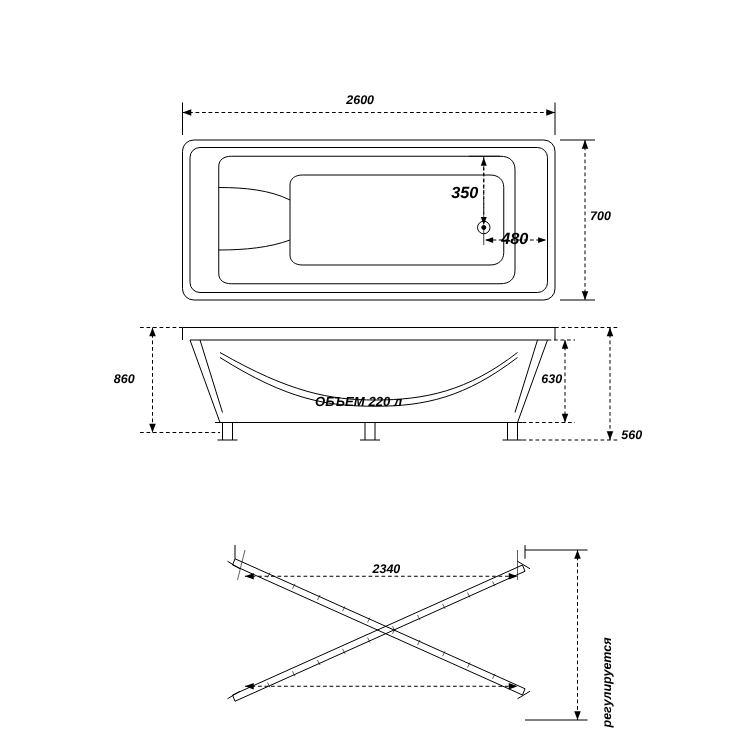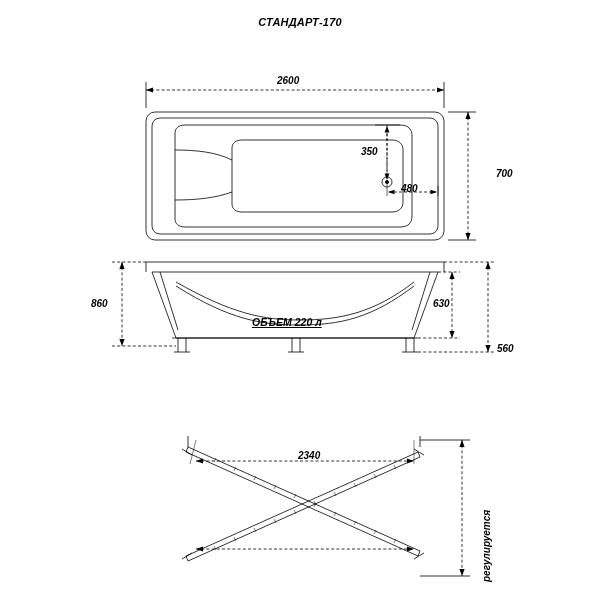--- a/index.html
+++ b/index.html
@@ -36,41 +36,40 @@
   }
   .lbl {
     position: absolute;
     font-size: 10px;
     font-weight: bold;
     font-style: italic;
     color: #000;
     white-space: nowrap;
   }
   .lbl.small {
-    font-size: 10px;
+    font-size: 13px;
   }
   .lbl.vol {
     font-size: 10.5px;
   }
   .rot90 {
     transform: rotate(-90deg);
     transform-origin: left top;
   }
   svg {
     position: absolute;
     left: 0;
     top: 0;
   }
 </style>
 </head>
 <body>
 
 <div id="sheet">
 
-  <div class="title">СТАНДАРТ-170</div>
 
   <svg width="600" height="600" viewBox="0 0 600 600">
     <g stroke="#000" fill="none" stroke-width="0.8" shape-rendering="geometricPrecision">
 
       <rect x="146" y="112" width="298" height="128" rx="9" ry="9"></rect>
 
       <rect x="152" y="118" width="286" height="116" rx="8" ry="8"></rect>
 
       <path d="M175 133 C175 128 179 125 185 125 L400 125 C408 125 412 129 412 136 L412 216 C412 223 408 227 400 227 L185 227 C179 227 175 224 175 219 Z"></path>
 
@@ -202,25 +201,25 @@
 
       <line x1="420" y1="440" x2="470" y2="440"></line>
       <line x1="420" y1="576" x2="470" y2="576"></line>
       <line x1="462" y1="440" x2="462" y2="576" stroke-dasharray="3,2.2"></line>
       <path d="M462 440 l-2.6 7 h5.2 z" fill="#000" stroke="none"></path>
       <path d="M462 576 l-2.6 -7 h5.2 z" fill="#000" stroke="none"></path>
     </g>
   </svg>
 
   <div class="lbl" style="left:277px; top:75px;">2600</div>
-  <div class="lbl" style="left:496px; top:168px;font-style:italic;">700</div>
+  <div class="lbl" style="left:472px; top:168px;font-style:italic;">700</div>
   <div class="lbl small" style="left:361px; top:146px;">350</div>
   <div class="lbl small" style="left:401px; top:183px;">480</div>
 
   <div class="lbl" style="left:91px; top:298px;">860</div>
   <div class="lbl" style="left:433px; top:298px;">630</div>
   <div class="lbl" style="left:497px; top:298px;margin-top:45px;">560</div>
-  <div class="lbl vol" style="left:252px; top:316px;text-decoration:underline;">ОБЪЕМ  220 л</div>
+  <div class="lbl vol" style="left:252px; top:316px;">ОБЪЕМ  220 л</div>
 
   <div class="lbl" style="left:298px; top:450px;">2340</div>
   <div class="lbl rot90" style="left:481px; top:582px;">регулируется</div>
 
 </div>
 
 </body></html>

